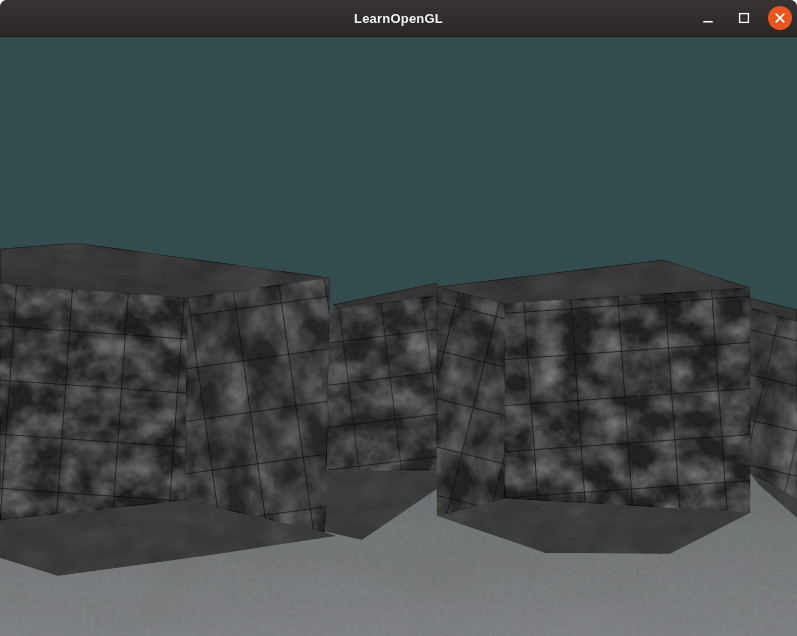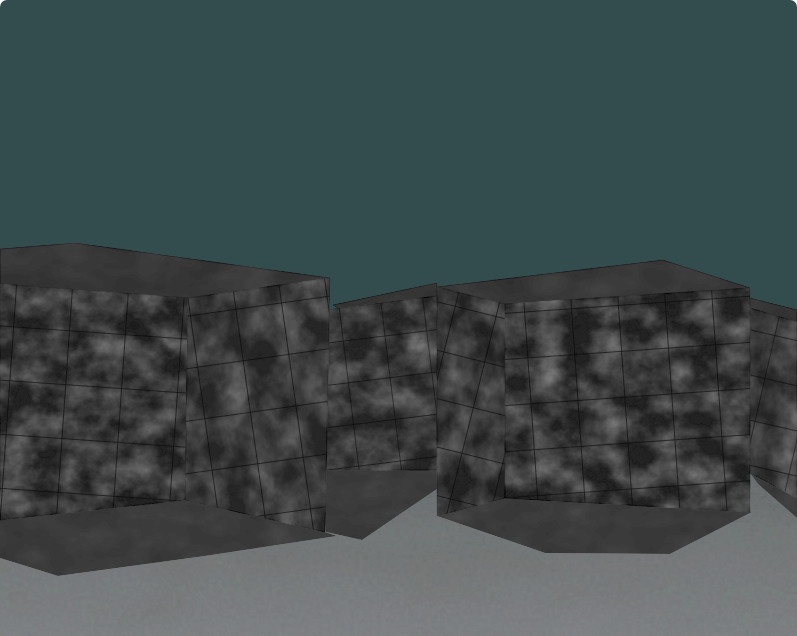--- a/index.html
+++ b/index.html
@@ -25,20 +25,41 @@
     width:24px; height:24px; display:flex; align-items:center; justify-content:center;
     background:transparent; border:none; padding:0; cursor:pointer;
   }
   .scene { position:absolute; top:37px; left:0; width:797px; height:599px; display:block; }
 </style>
 </head>
 <body>
 
 <div class="window">
 
+  <div class="titlebar">
+    <div class="title">LearnOpenGL</div>
+    <div class="controls">
+      <button class="ctrl-btn">
+        <svg width="16" height="16" viewBox="0 0 16 16">
+          <rect x="3" y="11" width="10" height="1.6" rx="0.8" fill="#FFFFFF"></rect>
+        </svg>
+      </button>
+      <button class="ctrl-btn">
+        <svg width="16" height="16" viewBox="0 0 16 16">
+          <rect x="3.6" y="3.6" width="8.8" height="8.8" fill="none" stroke-width="1.3" stroke="#FFFFFF"></rect>
+        </svg>
+      </button>
+      <button class="ctrl-btn">
+        <svg width="24" height="24" viewBox="0 0 24 24">
+          <circle cx="12" cy="12" r="12" fill="#E9541F"></circle>
+          <path d="M8.2 8.2 L15.8 15.8 M15.8 8.2 L8.2 15.8" fill="none" stroke-width="1.7" stroke-linecap="round" stroke="#FFFFFF"></path>
+        </svg>
+      </button>
+    </div>
+  </div>
 
   <svg class="scene" viewBox="0 0 797 599">
     <defs>
       <linearGradient id="floorGrad" x1="0" y1="0" x2="0" y2="1">
         <stop offset="0" stop-color="#54585A"></stop>
         <stop offset="0.45" stop-color="#696D6C"></stop>
         <stop offset="1" stop-color="#77797B"></stop>
       </linearGradient>
 
       <filter id="marbleA" x="-5%" y="-5%" width="110%" height="110%">

